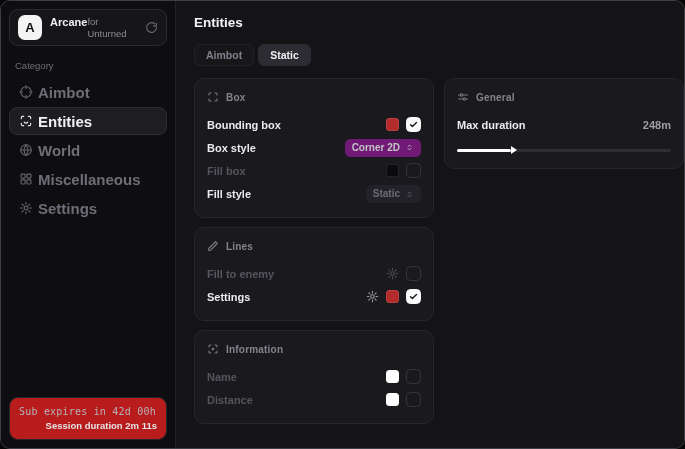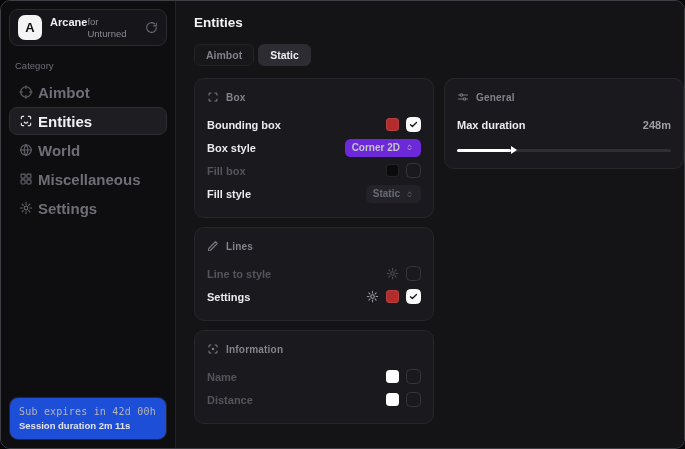--- a/index.html
+++ b/index.html
@@ -13,23 +13,23 @@
   .brand-text { display:flex; flex-direction:row; line-height:1.25; }
   .brand-name { font-size:11px; font-weight:700; color:#f0f0f2; }
   .brand-sub { font-size:9.5px; color:#8a8a91; }
   .refresh-btn { margin-left:auto; color:#6b6b73; display:flex; cursor:pointer; }
   .category-label { margin:14px 6px 7px; font-size:9.5px; color:#6f6f77; }
   .nav { display:flex; flex-direction:column; gap:1px; }
   .nav-item { height:28px; display:flex; align-items:center; gap:5px; padding:0 9px; border-radius:8px; border:1px solid transparent; color:#6e6e76; font-size:15px; font-weight:600; cursor:pointer; }
   .nav-item .nav-icon { display:flex; color:#63636b; }
   .nav-item.selected { background:#1d1d22; border-color:#2c2c33; color:#f1f1f3; }
   .nav-item.selected .nav-icon { color:#e6e6ea; }
-  .sub-card { margin-top:auto; border:1px solid #26262c; background:#1d4ed8; border-radius:9px; padding:8px 9px; }
+  .sub-card { margin-top:auto; border:1px solid #26262c; background:#b91c1c; border-radius:9px; padding:8px 9px; }
   .sub-line1 { font-family:"DejaVu Sans Mono",monospace; font-size:10px; color:#b4b4bb; letter-spacing:0.2px; white-space:nowrap; }
-  .sub-line2 { margin-top:3px; font-size:9.5px; font-weight:700; color:#e4e4e8; }
+  .sub-line2 { margin-top:3px; font-size:9.5px; font-weight:700; color:#e4e4e8;text-align:right; }
 
   
   .main { flex:1; padding:14px 13px 0 18px; background:#141417; overflow:hidden; }
   .page-title { font-size:13.5px; font-weight:700; color:#f3f3f5; margin-bottom:14px; }
   .tabs { display:flex; gap:4px; margin-bottom:12px; }
   .tab { font-family:inherit; font-size:10.5px; font-weight:600; padding:4px 11px; border-radius:6px; background:#17171a; border:1px solid #222227; color:#80808a; cursor:pointer; }
   .tab.selected { background:#2c2c32; border-color:#2c2c32; color:#eeeef1; }
 
   .columns { display:flex; gap:10px; align-items:flex-start; }
   .col { display:flex; flex-direction:column; gap:9px; width:240px; flex:0 0 240px; }
@@ -42,21 +42,21 @@
   .row.dim .row-label { color:#54545c; font-weight:600; }
   .controls { display:flex; align-items:center; gap:7px; }
 
   .swatch { width:13px; height:13px; border-radius:3.5px; border:1px solid rgba(255,255,255,0.10); cursor:pointer; }
   .checkbox { width:15px; height:15px; border-radius:4.5px; border:1.5px solid #45454d; display:flex; align-items:center; justify-content:center; background:transparent; cursor:pointer; }
   .row.dim .checkbox { border-color:#35353c; }
   .checkbox.checked { background:#fafafa; border-color:#fafafa; }
   .checkbox svg { display:none; }
   .checkbox.checked svg { display:block; }
 
-  .select { display:inline-flex; align-items:center; gap:5px; background:#6d28d9; border:none; border-radius:5.5px; padding:3.5px 7px; font-family:inherit; font-size:10px; font-weight:600; color:#c4c4ca; cursor:pointer; }
+  .select { display:inline-flex; align-items:center; gap:5px; background:#701a75; border:none; border-radius:5.5px; padding:3.5px 7px; font-family:inherit; font-size:10px; font-weight:600; color:#c4c4ca; cursor:pointer; }
   .select.dim { background:#222228; color:#6b6b73;align-items:flex-end; }
   .select .chev { display:flex; opacity:0.85; }
 
   .gear-btn { display:flex; color:#9a9aa2; cursor:pointer; }
   .gear-btn.dim { color:#4f4f57; }
 
   .value-label { font-size:11px; font-weight:600; color:#9d9da4; }
   .slider { margin-top:8px; height:12px; display:flex; align-items:center; position:relative; cursor:pointer; }
   .slider-track { width:100%; height:3px; border-radius:2px; background:#2e2e35; }
   .slider-fill { height:3px; background:#ffffff; border-radius:2px; position:relative; width:0%; }
@@ -228,21 +228,21 @@
           <div class="card-header">
             <span class="hdr-icon">
               <svg width="12" height="12" viewBox="0 0 24 24" fill="none" stroke="currentColor" stroke-width="2.2" stroke-linecap="round" stroke-linejoin="round">
                   <path d="M17 3.5l3.5 3.5L7 20.5 3 21l0.5-4L17 3.5z"></path>
                 </svg>
             </span>
             <span>Lines</span>
           </div>
 
           <div class="row dim">
-            <span class="row-label">Line to style</span>
+            <span class="row-label">Fill to enemy</span>
             <span class="controls">
               <span class="gear-btn dim">
                 <svg width="13" height="13" viewBox="0 0 24 24" fill="none" stroke="currentColor" stroke-width="2" stroke-linecap="round">
                     <circle cx="12" cy="12" r="3.2"></circle>
                     <path d="M12 2.5v3M12 18.5v3M2.5 12h3M18.5 12h3M5.3 5.3l2.1 2.1M16.6 16.6l2.1 2.1M18.7 5.3l-2.1 2.1M7.4 16.6l-2.1 2.1"></path>
                   </svg>
               </span>
               <span class="checkbox">
                 
               </span>

